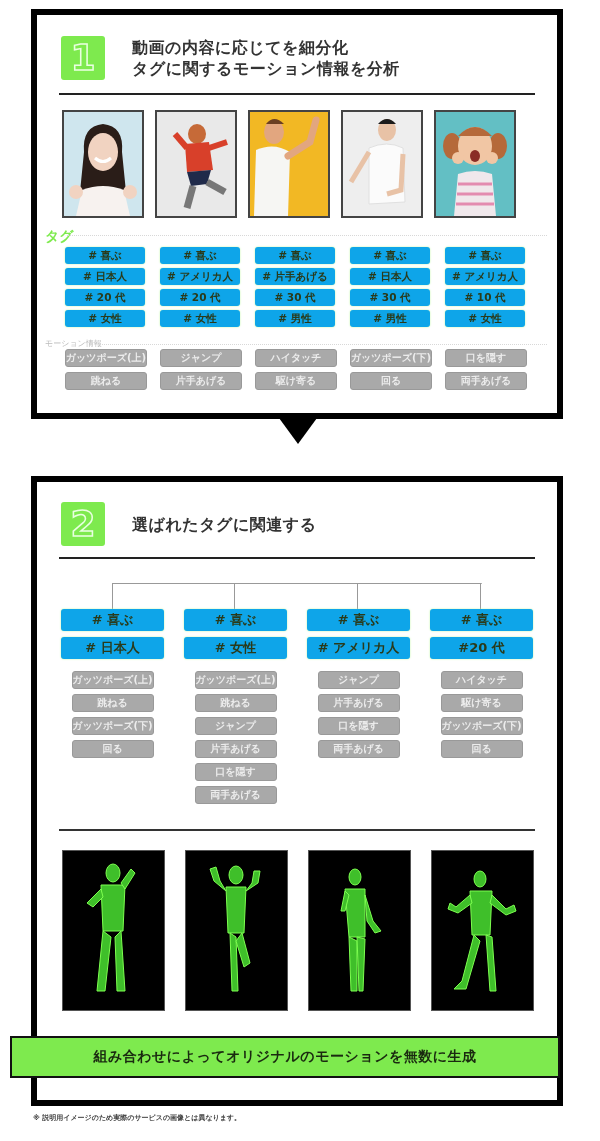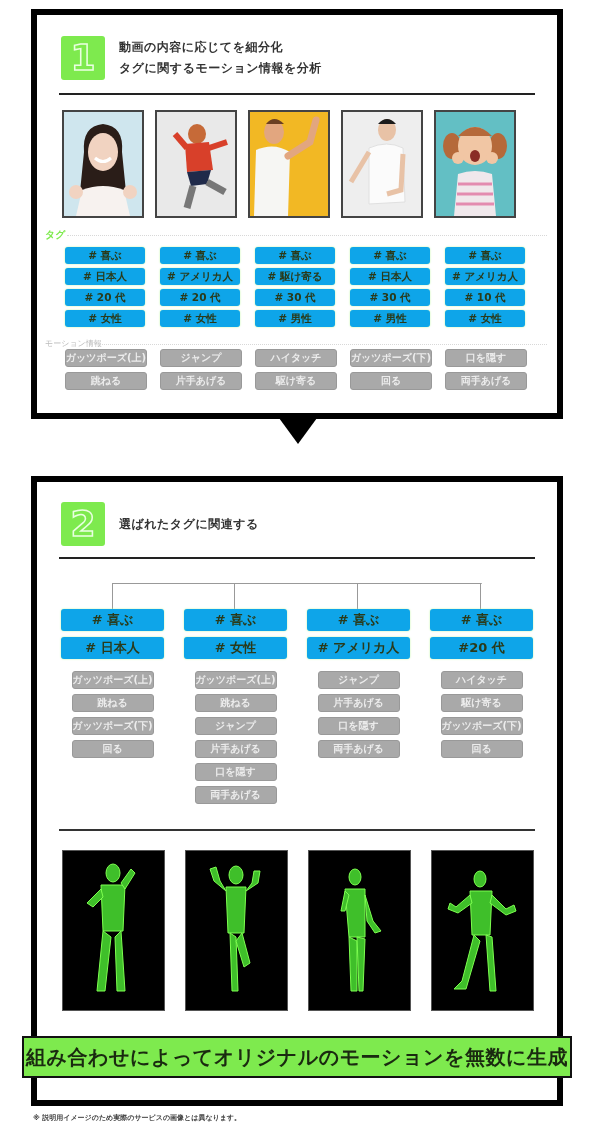--- a/index.html
+++ b/index.html
@@ -5,26 +5,26 @@
   html, body { margin:0; padding:0; background:#ffffff; }
   body { width:600px; height:1141px; position:relative; overflow:hidden;
          font-family:"DejaVu Sans", sans-serif; color:#222; }
   .box { position:absolute; border:6px solid #000; background:#fff; box-sizing:border-box; }
   #box1 { left:31px; top:9px; width:532px; height:410px; }
   #box2 { left:31px; top:476px; width:532px; height:630px; }
   .head { position:absolute; left:24px; top:21px; display:flex; align-items:center; }
   .badge { width:44px; height:44px; background:#7eea4e; border-radius:3px; display:flex;
            align-items:center; justify-content:center; font-size:36px; font-weight:bold;
            color:#7eea4e; -webkit-text-stroke:1.5px #e9ffe0; line-height:1; }
-  .htitle { margin-left:14px; font-size:12px; font-weight:bold; line-height:21px; color:#333; letter-spacing:0.5px; }
+  .htitle { margin-left:27px; font-size:16px; font-weight:bold; line-height:21px; color:#333; letter-spacing:0.5px; }
   .divider { position:absolute; left:22px; right:22px; height:2px; background:#222; }
   .photos { position:absolute; left:25px; top:95px; display:flex; gap:11px; }
   .photo { width:82px; height:108px; border:2px solid #444; box-sizing:border-box; position:relative; overflow:hidden; }
   .photo .fig { position:absolute; left:50%; transform:translateX(-50%); }
-  .sect-label { position:absolute; font-size:10px; font-weight:bold; }
+  .sect-label { position:absolute; font-size:14px; font-weight:bold; }
   .dotline { position:absolute; height:0; border-top:1px dotted #d8d8d8; }
   .taggrid { position:absolute; left:28px; top:232px; display:grid; grid-template-columns:repeat(5, 80px);
              column-gap:15px; row-gap:4px; }
   .tag { height:17px; background:#0ea5e9; border-radius:3px; font-size:10.5px; font-weight:bold;
          color:#2a3a1a; display:flex; align-items:center; justify-content:center; white-space:nowrap;
          box-shadow:0 0 2px #b9f59a; }
   .motion { height:18px; background:#a9a9a9; border-radius:3px; font-size:10px; font-weight:bold;
             color:#ececec; display:flex; align-items:center; justify-content:center; white-space:nowrap;
             border:1px solid #999; box-sizing:border-box;text-align:center; }
   .motiongrid { position:absolute; left:28px; top:339px; display:grid; grid-template-columns:repeat(5, 82px);
@@ -35,23 +35,23 @@
   .tree .hl { position:absolute; left:0; right:0; top:0; height:0; border-top:1.5px solid #999; border-radius:4px 4px 0 0; }
   .tree .vl { position:absolute; top:0; width:0; height:26px; border-left:1.5px solid #999; }
   .cols { position:absolute; left:24px; top:127px; display:flex; gap:20px; }
   .col { width:103px; display:flex; flex-direction:column; align-items:center; }
   .col .tag { width:103px; height:22px; font-size:13px; margin-bottom:6px; }
   .col .motion { width:82px; margin-bottom:5px; }
   .col .spacer { height:6px; }
   .divider2 { position:absolute; left:22px; right:22px; top:347px; height:2px; background:#333; }
   .figs { position:absolute; left:25px; top:368px; display:flex; gap:20px; }
   .figpanel { width:103px; height:161px; background:#000; position:relative; border:1px solid #555; box-sizing:border-box; }
-  .banner { position:absolute; left:22px; top:1036px; width:550px; height:42px; background:#7eea4e;
+  .banner { position:absolute; left:10px; top:1036px; width:550px; height:42px; background:#7eea4e;
             border:2px solid #111; box-sizing:border-box; display:flex; align-items:center; justify-content:center;
-            font-size:20px; font-weight:bold; color:#1a2a10; letter-spacing:0.5px; }
+            font-size:14px; font-weight:bold; color:#1a2a10; letter-spacing:0.5px; }
   .foot { position:absolute; left:33px; top:1113px; font-size:7px; color:#444;font-weight:bold; }
 </style>
 </head>
 <body>
 
 <div id="box1" class="box">
   <div class="head">
     <div class="badge">1</div>
     <div class="htitle">
       <div>動画の内容に応じてを細分化</div>
@@ -118,21 +118,21 @@
   <div class="dotline" style="left:30px;right:10px;top:220px"></div>
 
   <div class="taggrid">
     <div class="tag"># 喜ぶ</div>
     <div class="tag"># 喜ぶ</div>
     <div class="tag"># 喜ぶ</div>
     <div class="tag"># 喜ぶ</div>
     <div class="tag"># 喜ぶ</div>
     <div class="tag"># 日本人</div>
     <div class="tag"># アメリカ人</div>
-    <div class="tag"># 駆け寄る</div>
+    <div class="tag"># 片手あげる</div>
     <div class="tag"># 日本人</div>
     <div class="tag"># アメリカ人</div>
     <div class="tag"># 20 代</div>
     <div class="tag"># 20 代</div>
     <div class="tag"># 30 代</div>
     <div class="tag"># 30 代</div>
     <div class="tag"># 10 代</div>
     <div class="tag"># 女性</div>
     <div class="tag"># 女性</div>
     <div class="tag"># 男性</div>

